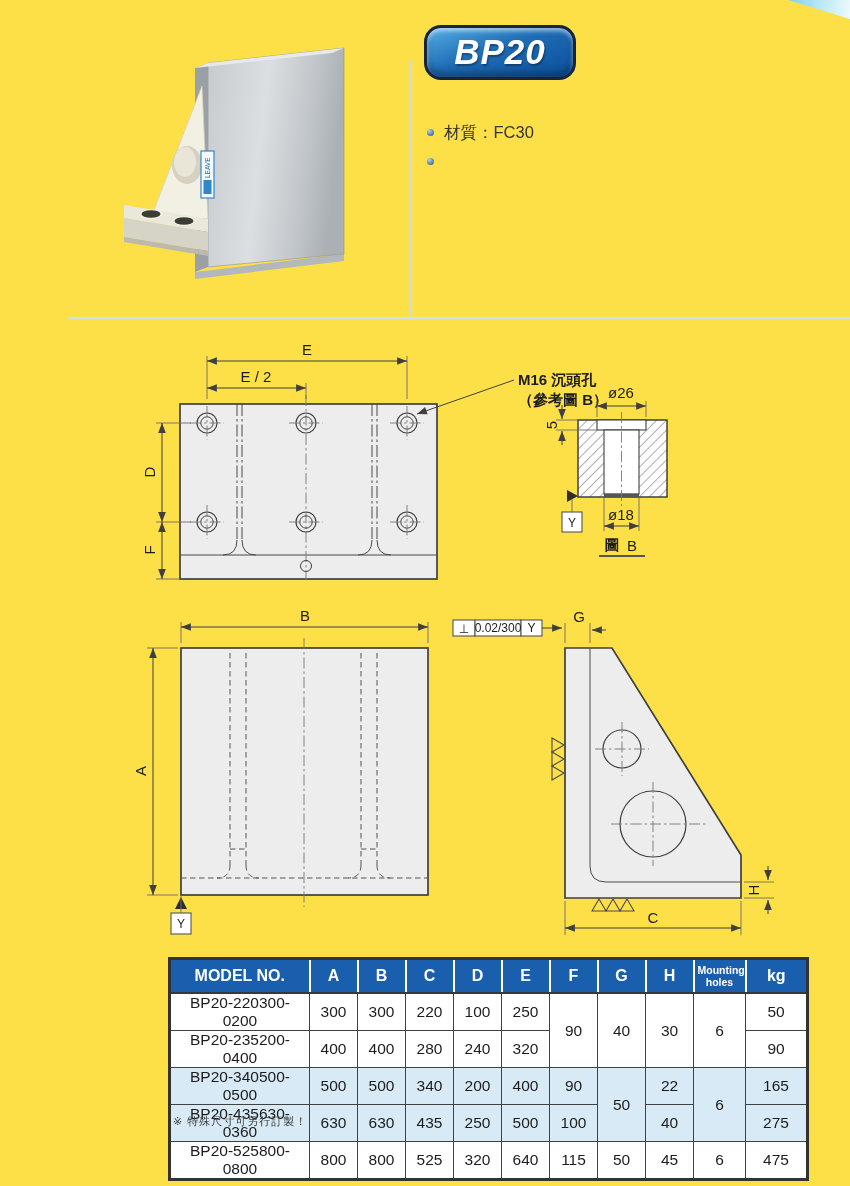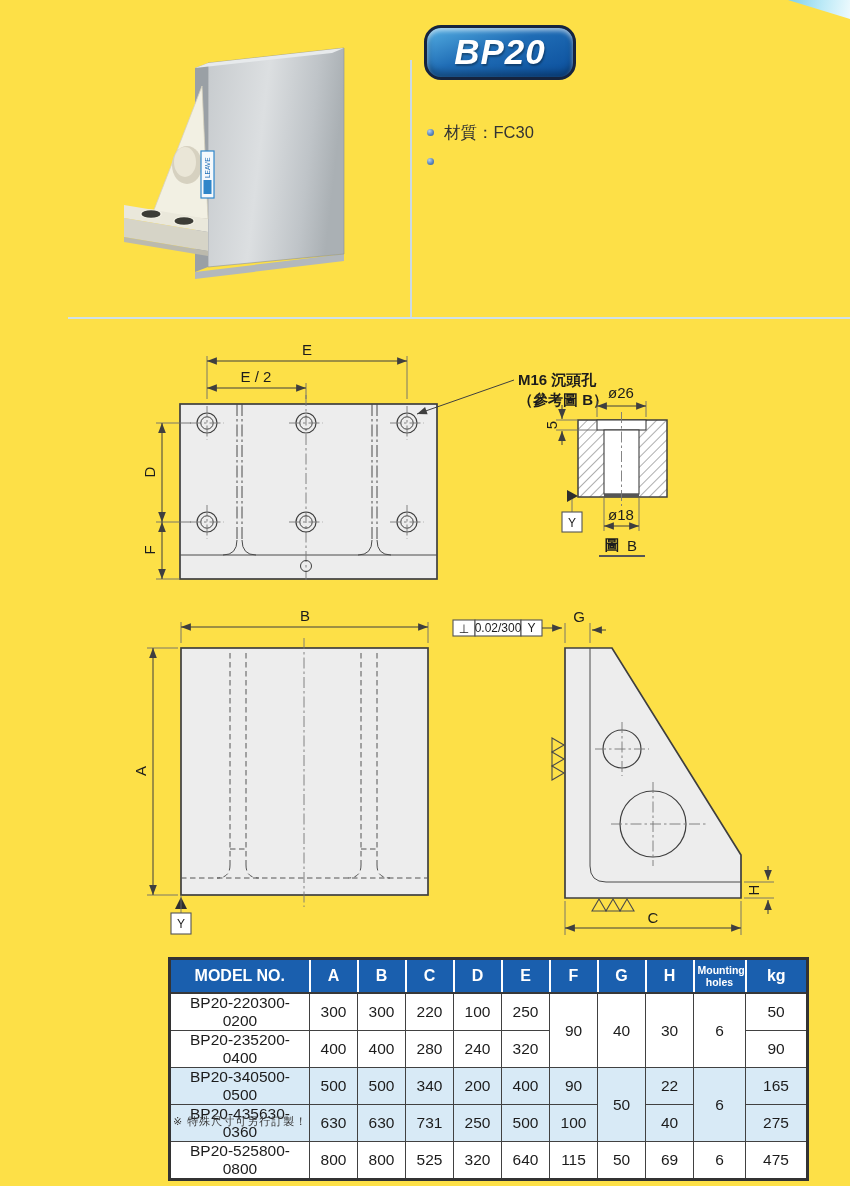--- a/index.html
+++ b/index.html
@@ -377,37 +377,37 @@
         <td>90</td>
         <td rowspan="2">50</td>
         <td>22</td>
         <td rowspan="2">6</td>
         <td>165</td>
       </tr>
       <tr class="blue">
         <td>BP20-435630-0360</td>
         <td>630</td>
         <td>630</td>
-        <td>731</td>
+        <td>435</td>
         <td>250</td>
         <td>500</td>
         <td>100</td>
         <td>40</td>
         <td>275</td>
       </tr>
       <tr>
         <td>BP20-525800-0800</td>
         <td>800</td>
         <td>800</td>
         <td>525</td>
         <td>320</td>
         <td>640</td>
         <td>115</td>
         <td>50</td>
-        <td>69</td>
+        <td>45</td>
         <td>6</td>
         <td>475</td>
       </tr>
     </tbody>
   </table>
 
   <div class="note">※ 特殊尺寸可另行訂製！</div>
 
 </div>
 

